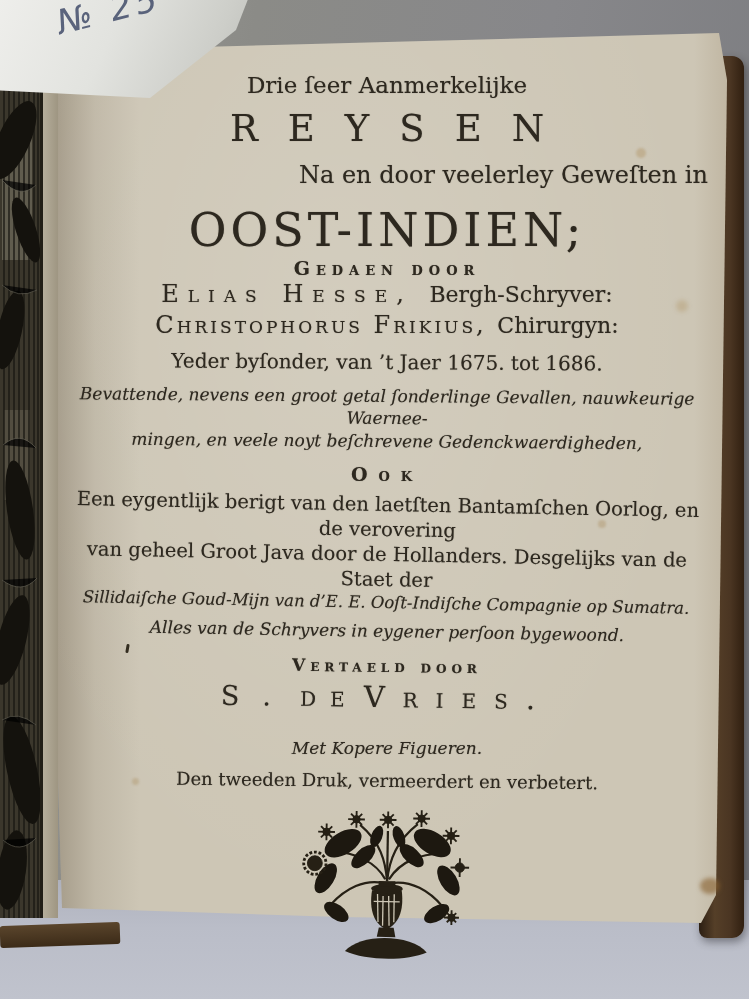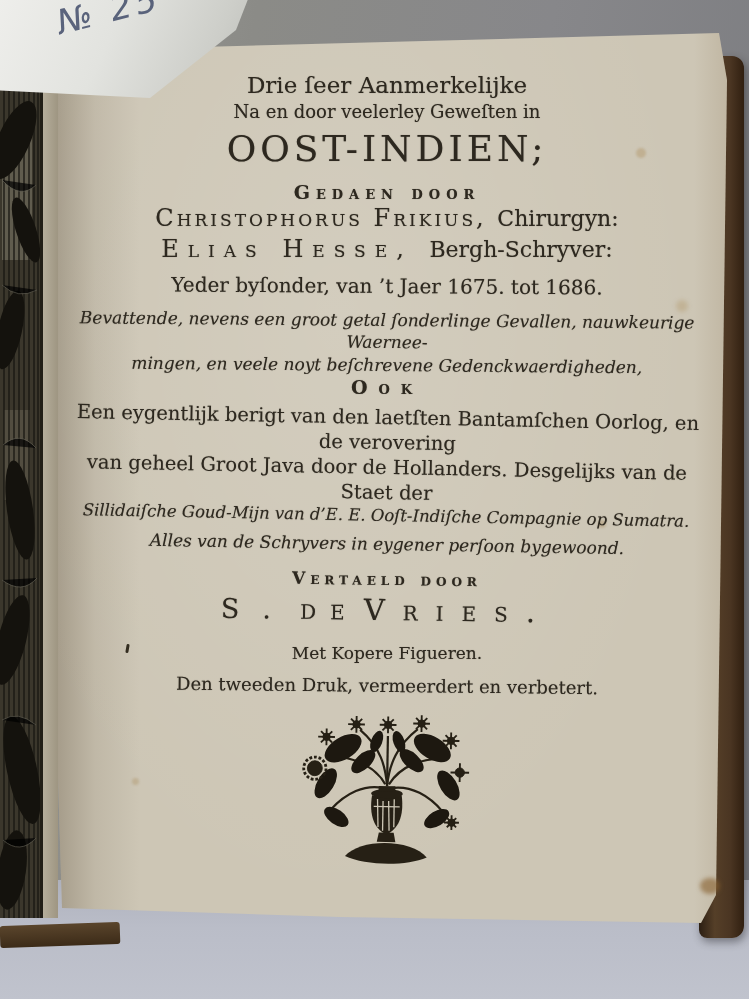--- a/index.html
+++ b/index.html
@@ -45,39 +45,39 @@
     position:absolute;left:64px;top:-4px;
     font-family:"DejaVu Sans","Liberation Sans",sans-serif;font-style:italic;
     font-size:34px;color:#4b5570;transform:rotate(-14deg);letter-spacing:4px;opacity:.9;
   }
   .content{
     position:absolute;left:66px;top:60px;width:642px;z-index:4;text-align:center;
     color:#2d281f;text-shadow:0 0 1px rgba(45,40,30,.45);
   }
   .l-head{font-size:23px;margin-top:12px;}
   .l-reysen{font-size:37px;letter-spacing:30px;padding-left:30px;margin-top:9px;}
-  .l-sub{font-size:18px;margin-top:3px;}
-  .l-main{font-size:36px;letter-spacing:4px;margin-top:6px;}
-  .l-byline{font-variant:small-caps;font-size:19px;letter-spacing:6px;margin-top:12px;font-weight:bold;}
+  .l-sub{font-size:24px;margin-top:11px;text-align:right;}
+  .l-main{font-size:46px;letter-spacing:4px;margin-top:14px;}
+  .l-byline{font-variant:small-caps;font-size:19px;letter-spacing:6px;margin-top:0;font-weight:bold;}
   .l-author{font-size:24px;line-height:30px;font-variant:small-caps;letter-spacing:3px;}
   .l-author .role{font-variant:normal;font-size:22px;letter-spacing:0;}
   .ls-wide{letter-spacing:9px;}
   .l-dated{font-size:20px;margin-top:9px;transform:rotate(.4deg);}
   .blk-contains{font-size:17px;font-style:italic;line-height:1.32;margin-top:11px;transform:rotate(.5deg);}
-  .l-ook{font-variant:small-caps;font-size:19px;letter-spacing:11px;font-weight:bold;}
+  .l-ook{font-variant:small-caps;font-size:19px;letter-spacing:11px;margin-top:11px;font-weight:bold;}
   .blk-report{margin-top:7px;transform:rotate(1.1deg);}
   .blk-report .r1,.blk-report .r2{font-size:19.5px;line-height:25px;}
   .blk-report .r3{font-size:16.5px;font-style:italic;line-height:22px;}
   .l-alles{font-size:17px;font-style:italic;margin-top:7px;transform:rotate(1deg);}
   .l-vertaeld{font-variant:small-caps;font-size:17px;letter-spacing:5px;margin-top:15px;font-weight:bold;transform:rotate(.8deg);}
   .l-vries{margin-top:4px;transform:rotate(.8deg);}
   .l-vries .s1{font-size:27px;letter-spacing:24px;}
   .l-vries .s2{font-variant:small-caps;font-size:28px;letter-spacing:14px;}
   .l-vries .s3{font-variant:small-caps;font-size:29px;letter-spacing:18px;}
-  .l-figures{font-size:17px;margin-top:16px;}
+  .l-figures{font-size:17px;font-style:italic;margin-top:24px;}
   .l-edition{font-size:18px;margin-top:12px;transform:rotate(.6deg);}
   .ornament{display:block;margin:14px auto 0 auto;transform:rotate(1deg);}
   .l-city{margin-top:13px;transform:rotate(1.4deg);}
   .speck{position:absolute;width:3px;height:9px;background:#332d20;z-index:4;transform:rotate(10deg);border-radius:2px;}
 </style>
 </head>
 <body>
 
 <div class="scene">
 
@@ -137,31 +137,32 @@
       </defs>
     </svg>
   </div>
 
   <div class="label">
     <div class="handwriting">№ 25</div>
   </div>
 
   <div class="content">
     <div class="l-head">Drie ſeer Aanmerkelijke</div>
+    <div class="l-reysen">REYSEN</div>
     <div class="l-sub">Na en door veelerley Geweſten in</div>
     <div class="l-main">OOST-INDIEN;</div>
     <div class="l-byline">Gedaen door</div>
 
+    <div class="l-author ls-wide">
+      <span>Elias Hesse,</span>
+      <span class="role">Bergh-Schryver:</span>
+    </div>
     <div class="l-author">
       <span>Christophorus Frikius,</span>
       <span class="role">Chirurgyn:</span>
-    </div>
-    <div class="l-author ls-wide">
-      <span>Elias Hesse,</span>
-      <span class="role">Bergh-Schryver:</span>
     </div>
 
     <div class="l-dated">Yeder byſonder, van ’t Jaer 1675. tot 1686.</div>
 
     <div class="blk-contains">
       <div>Bevattende, nevens een groot getal ſonderlinge Gevallen, nauwkeurige Waernee-</div>
       <div>mingen, en veele noyt beſchrevene Gedenckwaerdigheden,</div>
     </div>
 
     <div class="l-ook">Ook</div>

